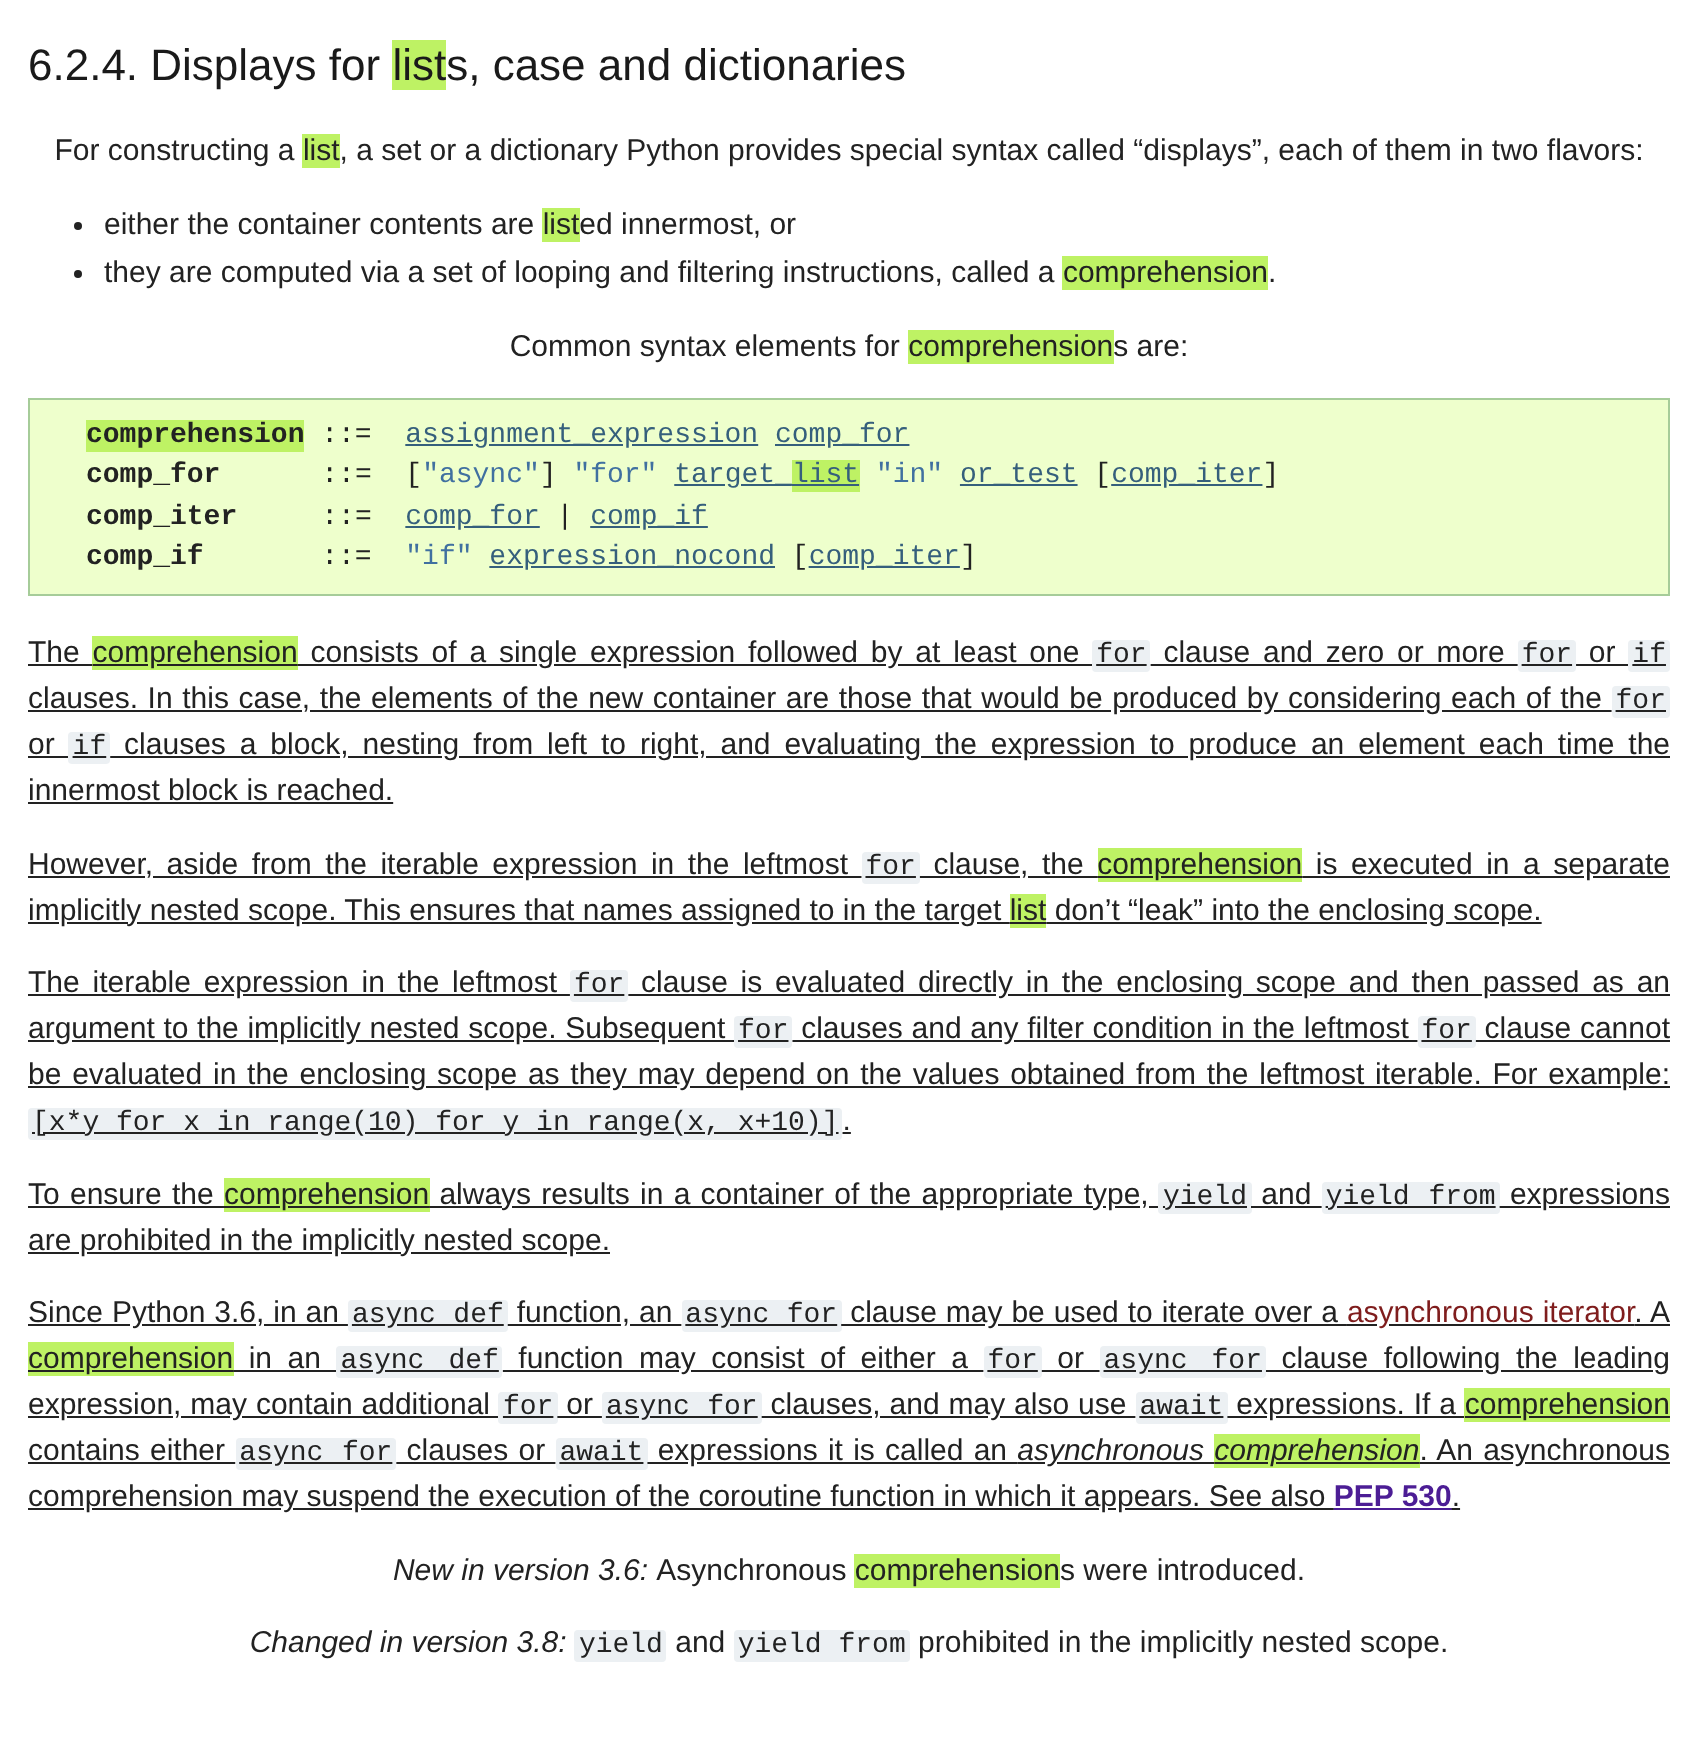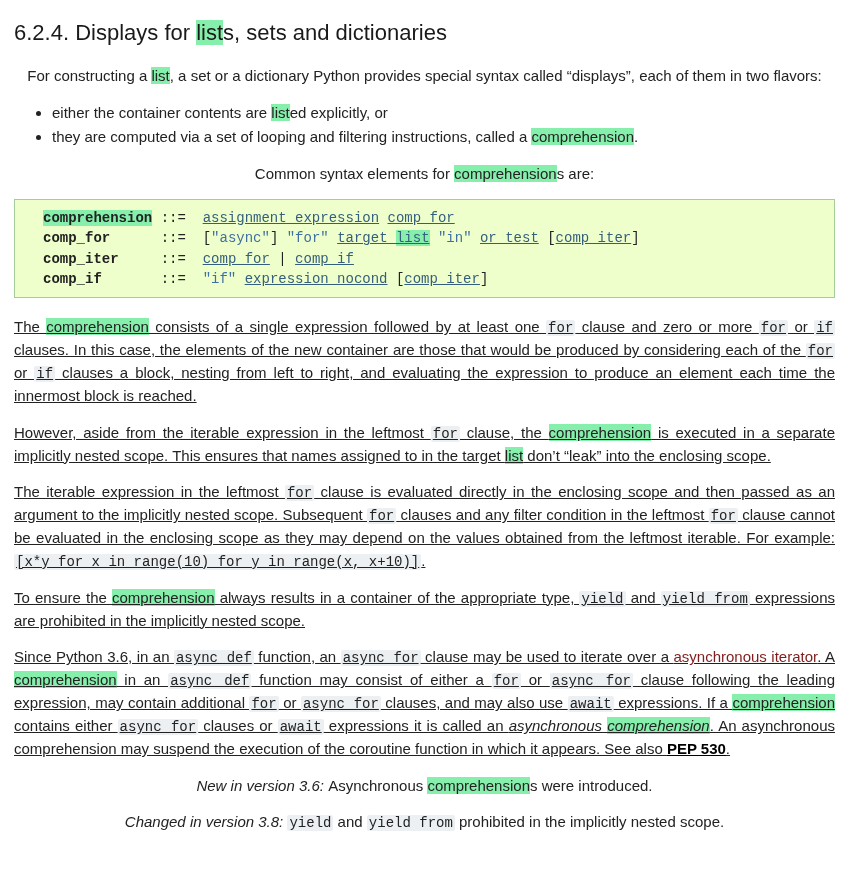--- a/index.html
+++ b/index.html
@@ -16,21 +16,21 @@
   h2 {
     font-size: 22px;
     font-weight: normal;
     margin: 6px 0 16px 0;
     color: #1a1a1a;
   }
   p { margin: 10px 0 14px 0; text-align: center; }
   p.justify { text-align: justify; text-decoration: underline; }
   ul { margin: 8px 0 14px 0; padding-left: 38px; }
   li { margin: 2px 0; }
-  .hl { background: #86efac; }
+  .hl { background: #bef264; }
   .codebox {
     background: #eeffcc;
     border: 1px solid #a6cc99;
     padding: 8px 28px;
     margin: 10px 0 18px 0;
     font-family: Menlo, Consolas, 'Courier New', monospace;
     font-size: 14px;
     overflow-x: auto;
     white-space: pre;
     line-height: 1.45;
@@ -39,37 +39,37 @@
   a.gram, .gramlink { color: #355f7c; text-decoration: underline; }
   .str { color: #4070a0; }
   code.il, .il {
     font-family: Menlo, Consolas, 'Courier New', monospace;
     font-size: 14px;
     background: #ecf0f3;
     padding: 0 2px;
     border-radius: 2px;
   }
   a.link { color: #7f1d1d; text-decoration: none; }
-  a.pep { color: #000000; font-weight: bold; }
+  a.pep { color: #4c1d95; font-weight: bold; }
   em.versionlabel { }
 </style>
 </head>
 <body>
 
 <h2>
-  <span>6.2.4. </span><span>Displays for </span><span class="hl">list</span><span>s, sets and dictionaries</span>
+  <span>6.2.4. </span><span>Displays for </span><span class="hl">list</span><span>s, case and dictionaries</span>
 </h2>
 
 <p>
   <span>For constructing a </span><span class="hl">list</span><span>, a set or a dictionary Python provides special syntax called “displays”, each of them in two flavors:</span>
 </p>
 
 <ul>
   <li>
-    <span>either the container contents are </span><span class="hl">list</span><span>ed explicitly, or</span>
+    <span>either the container contents are </span><span class="hl">list</span><span>ed innermost, or</span>
   </li>
   <li>
     <span>they are computed via a set of looping and filtering instructions, called a </span><span class="hl">comprehension</span><span>.</span>
   </li>
 </ul>
 
 <p>
   <span>Common syntax elements for </span><span class="hl">comprehension</span><span>s are:</span>
 </p>
 

